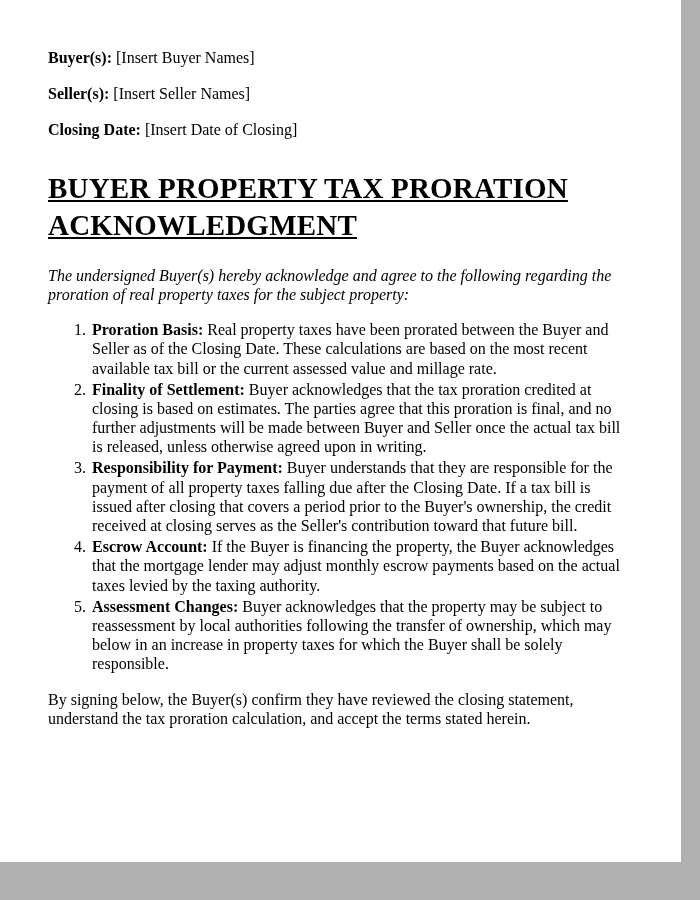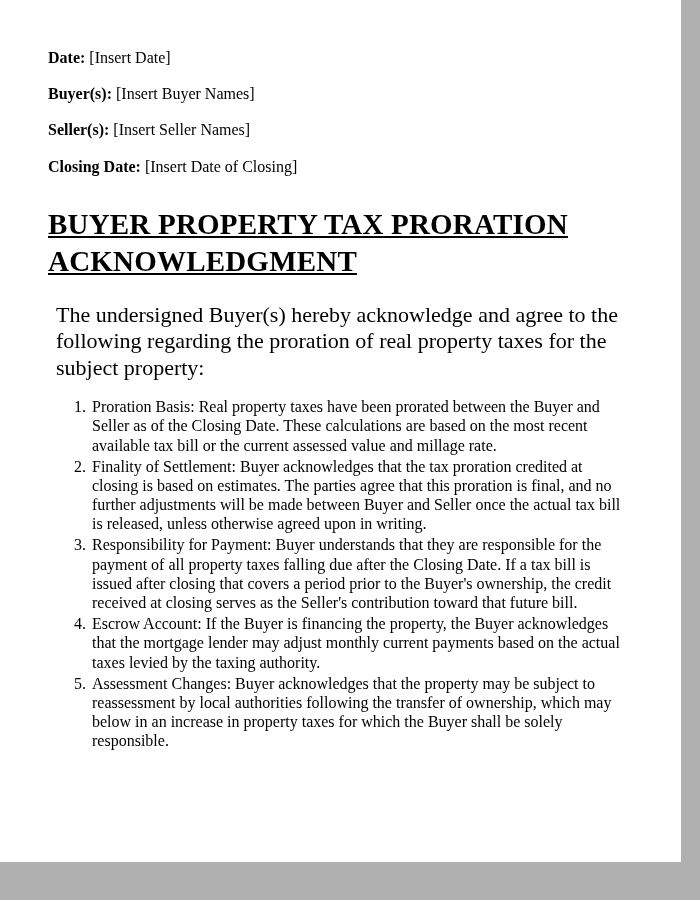--- a/index.html
+++ b/index.html
@@ -37,63 +37,64 @@
   h1.doc-title {
     margin: 30px 0 22px 0;
     font-size: 29px;
     font-weight: bold;
     line-height: 1.28;
     letter-spacing: 0.2px;
     color: #000000;
     text-decoration: underline;
   }
   p.body-text {
-    margin: 0 0 15px 8px;
-    font-size: 22px;
+    margin: 0 0 15px 0;
+    font-size: 16px;
     line-height: 1.2;
+    font-style: italic;
   }
   ol.terms {
     margin: 16px 0 16px 0;
     padding: 0 0 0 42px;
     font-size: 16px;
     line-height: 1.2;
   }
   ol.terms li {
     margin: 0 0 2px 0;
     padding-left: 2px;
   }
   ol.terms li strong {
-    font-weight: normal;
+    font-weight: bold;
   }
   p.closing-text {
     margin: 14px 0 0 0;
     font-size: 16px;
     line-height: 1.2;
   }
 </style>
 </head>
 <body>
 
 <div class="canvas">
   <div class="page">
 
     <div>
-        <p class="field"><strong>Date:</strong><span> [Insert Date]</span></p>
         <p class="field"><strong>Buyer(s):</strong><span> [Insert Buyer Names]</span></p>
         <p class="field"><strong>Seller(s):</strong><span> [Insert Seller Names]</span></p>
         <p class="field"><strong>Closing Date:</strong><span> [Insert Date of Closing]</span></p>
       </div>
 
     <h1 class="doc-title">BUYER PROPERTY TAX PRORATION ACKNOWLEDGMENT</h1>
 
     <p class="body-text">The undersigned Buyer(s) hereby acknowledge and agree to the following regarding the proration of real property taxes for the subject property:</p>
 
     <ol class="terms">
         <li><strong>Proration Basis:</strong><span> Real property taxes have been prorated between the Buyer and Seller as of the Closing Date. These calculations are based on the most recent available tax bill or the current assessed value and millage rate.</span></li>
         <li><strong>Finality of Settlement:</strong><span> Buyer acknowledges that the tax proration credited at closing is based on estimates. The parties agree that this proration is final, and no further adjustments will be made between Buyer and Seller once the actual tax bill is released, unless otherwise agreed upon in writing.</span></li>
         <li><strong>Responsibility for Payment:</strong><span> Buyer understands that they are responsible for the payment of all property taxes falling due after the Closing Date. If a tax bill is issued after closing that covers a period prior to the Buyer's ownership, the credit received at closing serves as the Seller's contribution toward that future bill.</span></li>
-        <li><strong>Escrow Account:</strong><span> If the Buyer is financing the property, the Buyer acknowledges that the mortgage lender may adjust monthly current payments based on the actual taxes levied by the taxing authority.</span></li>
+        <li><strong>Escrow Account:</strong><span> If the Buyer is financing the property, the Buyer acknowledges that the mortgage lender may adjust monthly escrow payments based on the actual taxes levied by the taxing authority.</span></li>
         <li><strong>Assessment Changes:</strong><span> Buyer acknowledges that the property may be subject to reassessment by local authorities following the transfer of ownership, which may below in an increase in property taxes for which the Buyer shall be solely responsible.</span></li>
       </ol>
 
+    <p class="closing-text">By signing below, the Buyer(s) confirm they have reviewed the closing statement, understand the tax proration calculation, and accept the terms stated herein.</p>
 
   </div>
 </div>
 
 </body></html>

